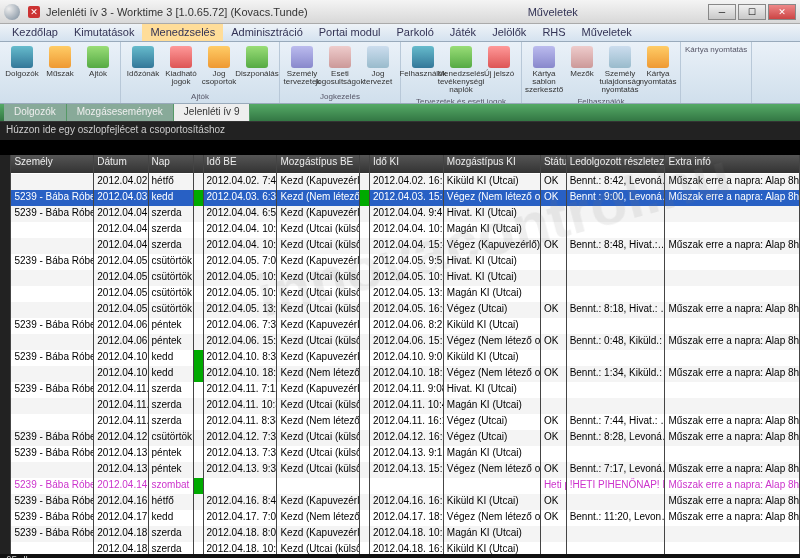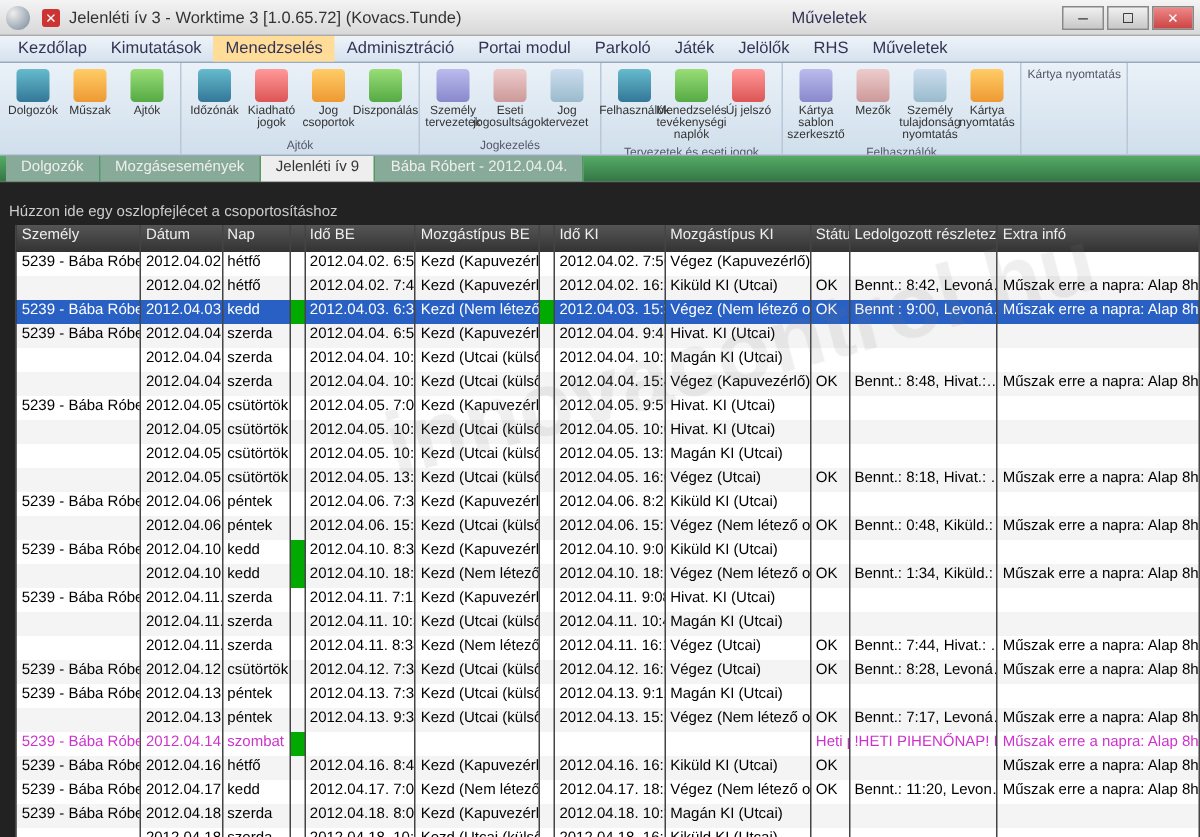--- a/index.html
+++ b/index.html
@@ -23,23 +23,23 @@
 .i1{background:linear-gradient(#6bc,#379)}
 .i2{background:linear-gradient(#fc6,#e93)}
 .i3{background:linear-gradient(#9d7,#5a4)}
 .i4{background:linear-gradient(#f99,#d55)}
 .i5{background:linear-gradient(#bbe,#88c)}
 .i6{background:linear-gradient(#ecc,#c99)}
 .i7{background:linear-gradient(#cde,#9bc)}
 .tabstrip{height:18px;background:linear-gradient(#5a6,#374);display:flex;padding-left:4px;border-bottom:1px solid #333}
 .tab{padding:2px 10px;background:#8a9;color:#eee;border-right:1px solid #596;font-size:10px;cursor:pointer}
 .tab.active{background:#eee;color:#333}
-.grouprow{height:18px;background:#222;color:#ccc;padding:14px 6px;font-size:10px}
+.grouprow{height:18px;background:#222;color:#ccc;padding:2px 6px;font-size:10px}
 .gridwrap{background:#000;height:414px;overflow:auto}
-.ghdr{display:flex;background:linear-gradient(#555,#333);color:#eee;position:sticky;top:0;height:18px}
+.ghdr{display:flex;background:linear-gradient(#555,#333);color:#eee;position:sticky;top:15px;height:18px}
 .ghdr>div,.grow>div{border-right:1px solid #444;padding:1px 3px;overflow:hidden;white-space:nowrap;font-size:10px}
 .grow{display:flex;background:#fff;height:16px;cursor:pointer}
 .grow:nth-child(even){background:#f4f4f4}
 .grow.sel{background:#2860c4;color:#fff}
 .grow.pink{color:#c3c}
 .c0{width:12px;background:#222!important}
 .c1{width:92px}
 .c2{width:60px}
 .c3{width:50px}
 .c4{width:10px}
@@ -179,21 +179,20 @@
     </div>
     <div class="rgroup">
       <div class="rgname">Kártya nyomtatás</div>
     </div>
   </div>
 
 <div class="tabstrip" id="tabstrip">
     <div class="tab">Dolgozók</div>
     <div class="tab">Mozgásesemények</div>
     <div class="tab active">Jelenléti ív 9</div>
-    <div class="tab">Bába Róbert - 2012.04.04.</div>
   </div>
 
 <div class="grouprow">Húzzon ide egy oszlopfejlécet a csoportosításhoz</div>
 
 <div class="gridwrap">
  <div class="ghdr" id="ghdr">
       <div class="c0"></div>
       <div class="c1">Személy</div>
       <div class="c2">Dátum</div>
       <div class="c3">Nap</div>

